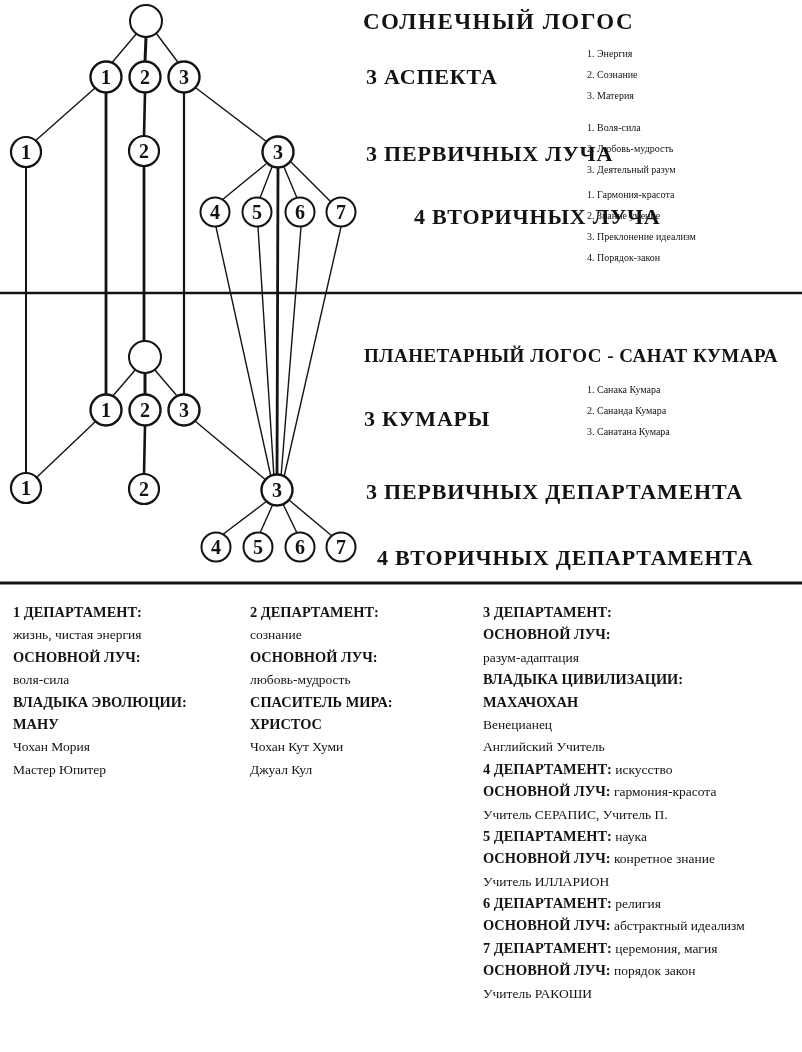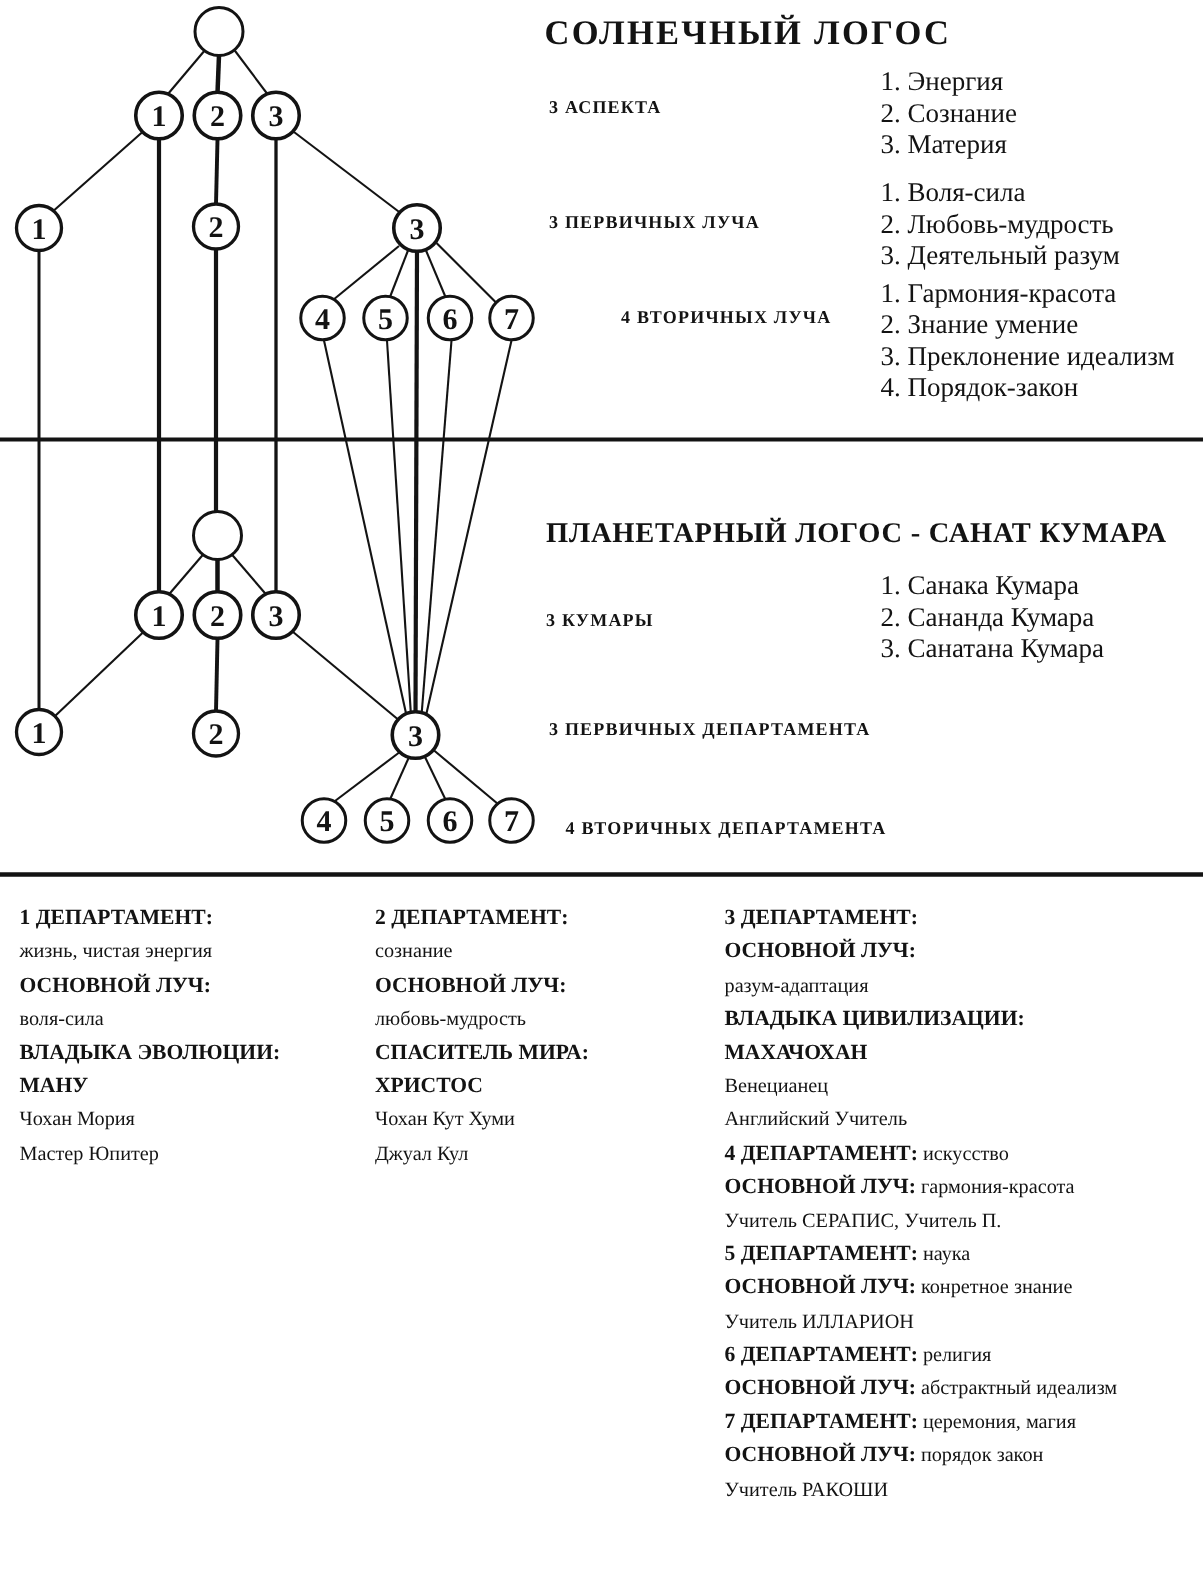--- a/index.html
+++ b/index.html
@@ -2,24 +2,24 @@
 <html><head>
 <meta charset="utf-8">
 <style>
   html,body{margin:0;padding:0;background:#e8e8e8;}
   .page{
     position:relative;width:802px;height:1052px;background:#ffffff;
     font-family:"Liberation Serif", serif;color:#131313;overflow:hidden;
     margin:0 auto;
   }
   .abs{position:absolute;white-space:nowrap;}
-  .big-label{font-weight:700;font-size:12px;letter-spacing:0.8px;}
+  .big-label{font-weight:700;font-size:22px;letter-spacing:0.8px;}
   .title-solar{font-size:23px;letter-spacing:1.5px;}
   .title-planetary{font-size:19px;letter-spacing:0.5px;}
-  .num-list{font-size:18px;line-height:20.9px;}
+  .num-list{font-size:10px;line-height:20.9px;}
   .num-list div{white-space:nowrap;}
   .dep-col{position:absolute;top:601px;font-size:13.5px;line-height:22.4px;}
   .dep-col .line{white-space:nowrap;height:22.4px;}
   .dep-col .b{font-weight:700;font-size:14.4px;}
   svg{position:absolute;left:0;top:0;}
   svg line{stroke:#131313;}
   svg circle{fill:#ffffff;stroke:#131313;}
   svg text{font-family:"Liberation Serif", serif;font-weight:700;font-size:20px;fill:#131313;text-anchor:middle;}
 </style>
 </head>

